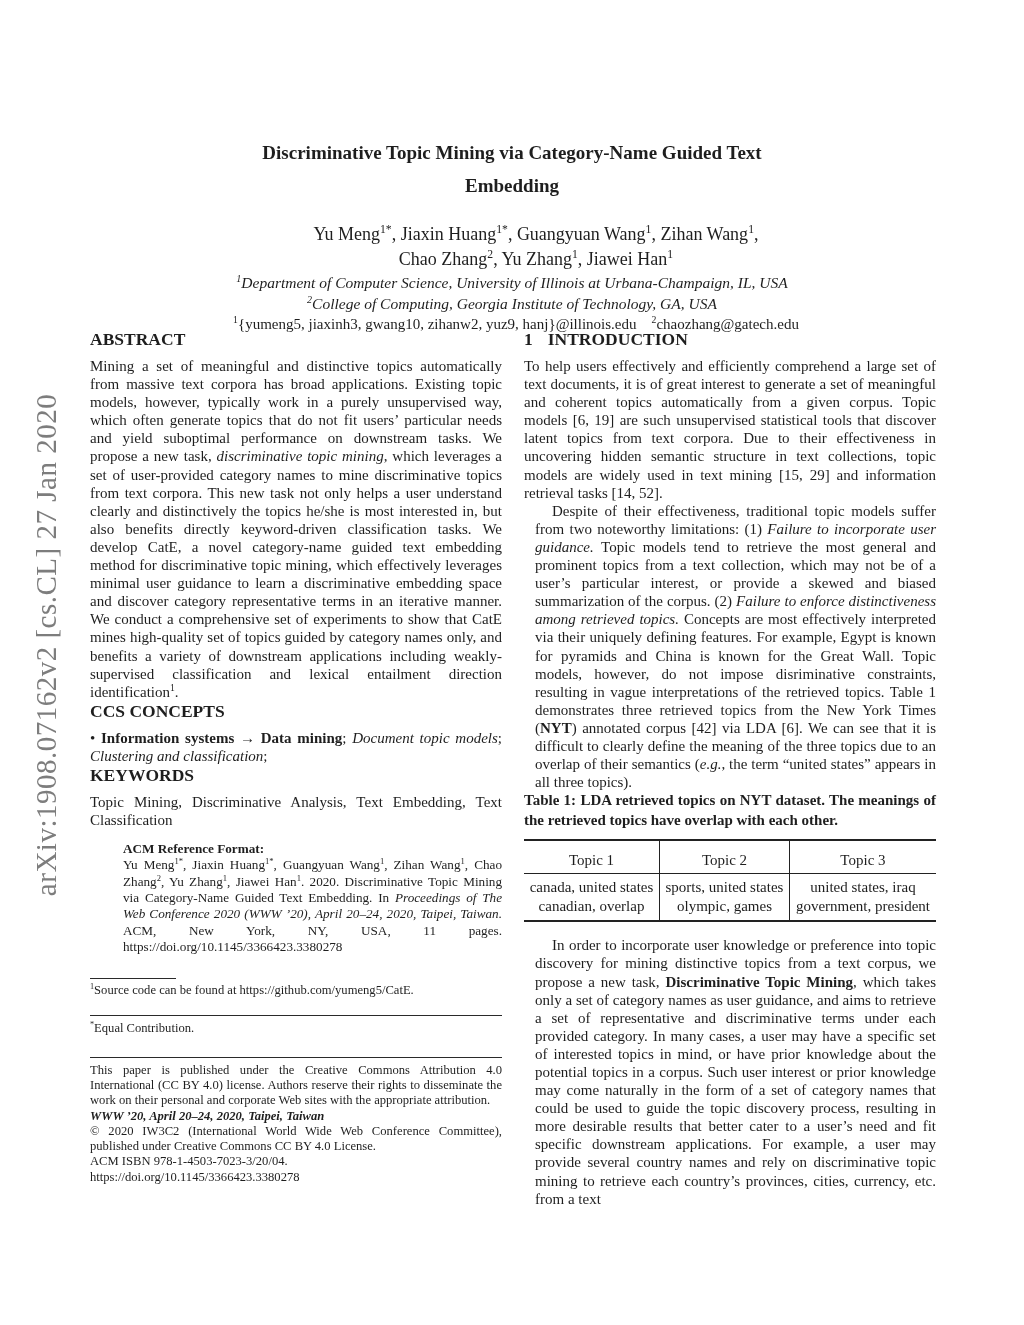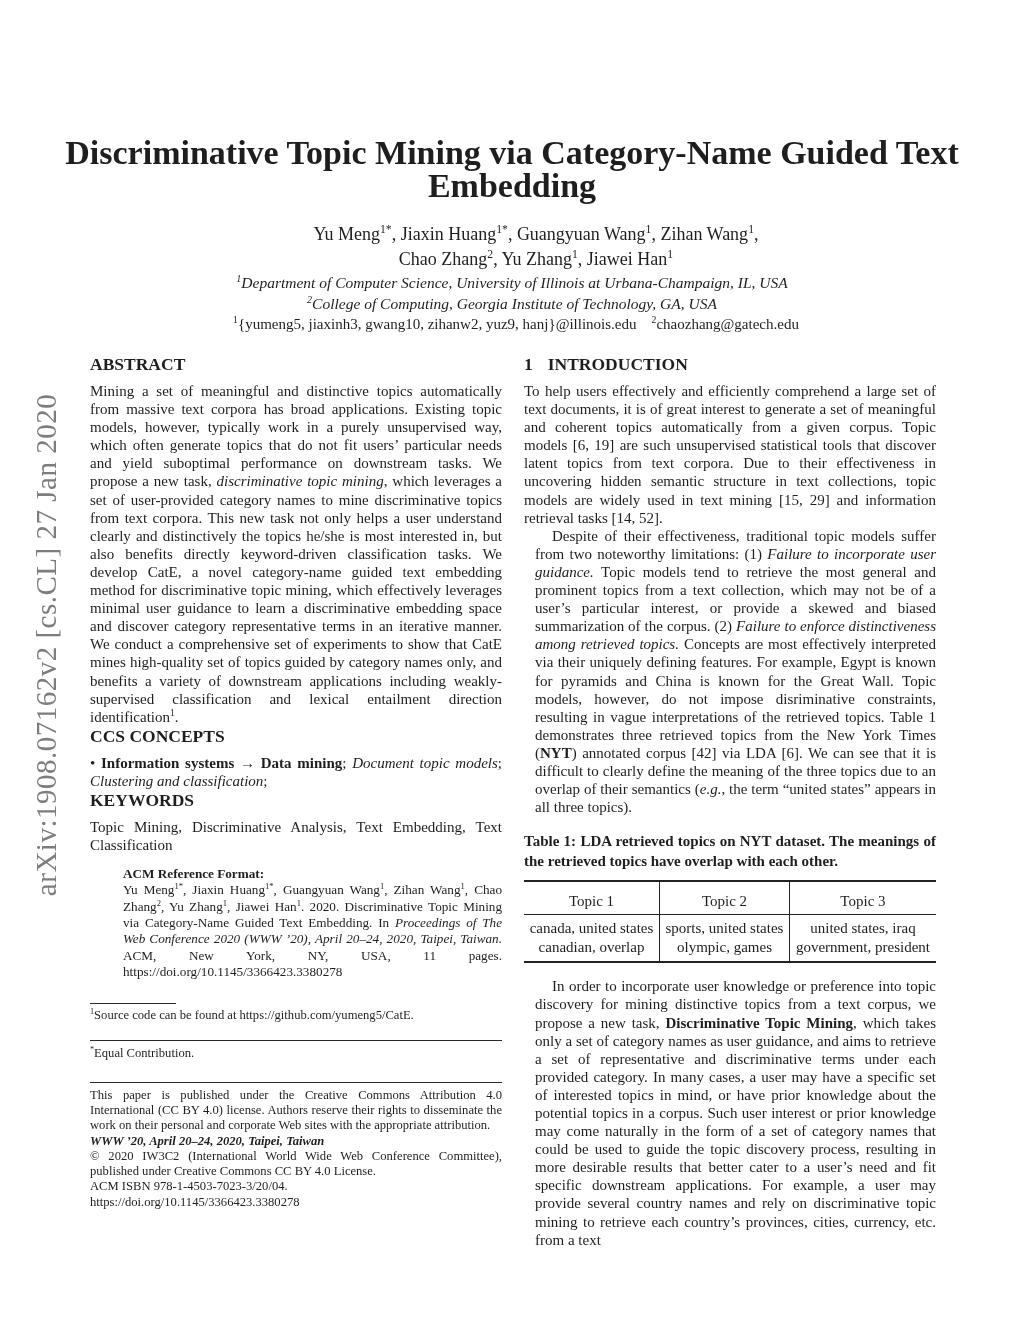--- a/index.html
+++ b/index.html
@@ -22,30 +22,30 @@
     letter-spacing: 0.5px;
     color: #7d7d7d;
   }
   .header {
     position: absolute;
     top: 136px;
     left: 0;
     width: 100%;
     text-align: center;
   }
-  .title { font-size: 34px; font-weight: 700; line-height: 33px; margin: 0; }
+  .title { font-size: 19px; font-weight: 700; line-height: 33px; margin: 0; }
   .authors { font-size: 18px; line-height: 25px; padding-left: 48px; }
   .authors-block { margin-top: 20px; }
   .affil { font-size: 15.5px; line-height: 21px; font-style: italic; }
   .emails { font-size: 15px; line-height: 21px; padding-left: 8px; }
   sup { font-size: 65%; line-height: 0; vertical-align: super; }
 
   .col {
     position: absolute;
-    top: 354px;
+    top: 329px;
     width: 412px;
     font-size: 15px;
     line-height: 18.1px;
   }
   .col-left { left: 90px; height: 856px; display: flex; flex-direction: column; }
   .col-right { left: 524px; }
 
   h2.section {
     font-size: 17.5px;
     font-weight: 700;
@@ -67,21 +67,21 @@
   .gap-b { margin-top: 20px; }
   .footnote { font-size: 12.6px; line-height: 15.3px; margin: 0; text-align: justify; }
   .italic { font-style: italic; font-weight: bold; }
 
   .secnum { display: inline-block; margin-right: 15px; }
 
   .table-caption {
     font-weight: 700;
     font-size: 15px;
     line-height: 19.5px;
-    margin: 16px 0 9px 0;
+    margin: 0 0 9px 0;
     text-align: justify;
   }
   table.t1 {
     width: 100%;
     border-collapse: collapse;
     border-top: 2px solid #222222;
     border-bottom: 2px solid #222222;
     font-size: 15px;
   }
   table.t1 th {

